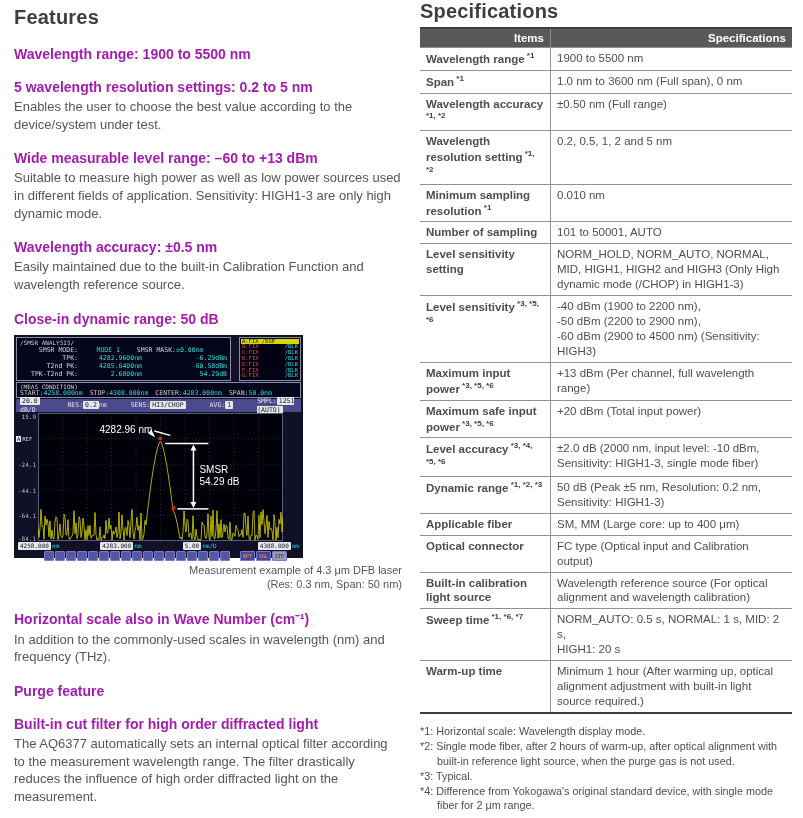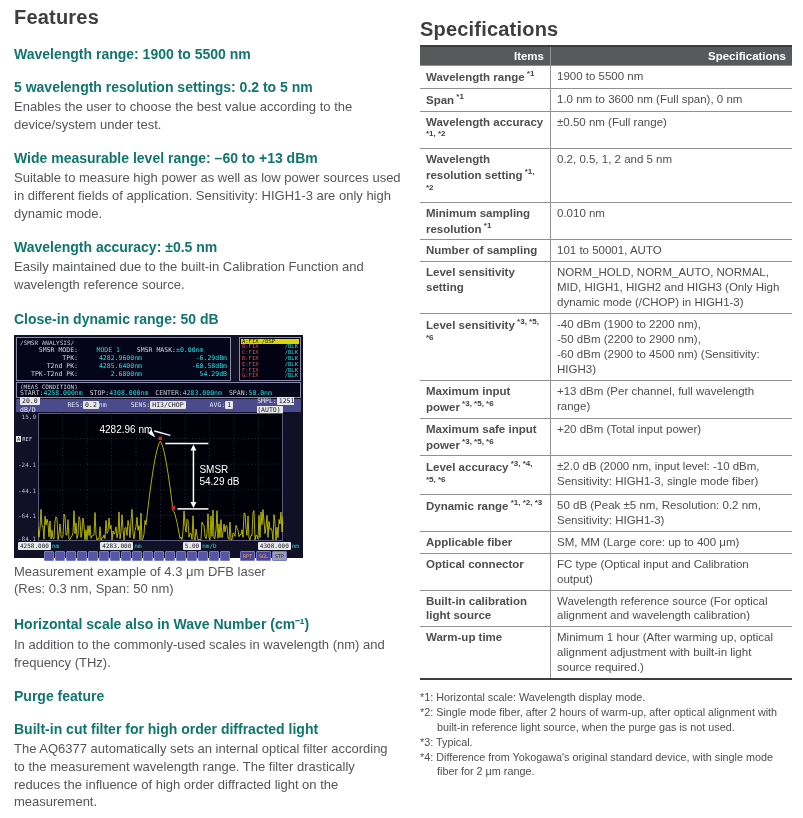--- a/index.html
+++ b/index.html
@@ -3,23 +3,23 @@
 <meta charset="utf-8">
 <style>
   html,body{margin:0;padding:0;}
   body{background:#ffffff;font-family:"Liberation Sans",sans-serif;}
   .page{position:relative;width:803px;height:818px;background:#fff;overflow:hidden;border-radius:12px;}
 
   
   .col-left{position:absolute;left:14px;top:6px;width:388px;}
   .col-title{font-size:20px;font-weight:bold;color:#3d3e40;margin:0 0 2px 0;letter-spacing:.2px;}
   .feat{margin-top:17px;}
-  .feat h2{font-size:14px;font-weight:bold;color:#0f766e;margin:0 0 3px 0;}
+  .feat h2{font-size:14px;font-weight:bold;color:#a21caf;margin:0 0 3px 0;}
   .feat p{font-size:13px;color:#55565a;margin:0;line-height:1.36;}
-  .caption{font-size:13px;color:#55565a;line-height:1.32;margin-top:5px;}
+  .caption{font-size:11px;color:#55565a;line-height:1.32;margin-top:5px;text-align:right;}
 
   
   .osa{width:289px;height:223px;background:#101026;margin-top:8px;padding:2px;box-sizing:border-box;
        font-family:"DejaVu Sans Mono",monospace;display:flex;flex-direction:column;gap:1px;}
   .osa-top{display:flex;gap:8px;height:44px;}
   .osa-analysis{flex:1;background:#05051a;border:1px solid #8a8aaa;font-size:6.5px;color:#d8d8e4;
                 padding:1px 3px;box-sizing:border-box;overflow:hidden;}
   .osa-ptitle{font-size:6px;color:#cfcfdd;}
   .an-row{display:flex;justify-content:flex-start;line-height:1.25;}
   .an-row .lbl{color:#d8d8e4;width:58px;text-align:right;flex:none;}
@@ -48,21 +48,21 @@
   .reftag .txt{color:#d8d8e4;font-size:5.5px;}
   .osa-xaxis{height:11px;display:flex;align-items:center;justify-content:space-between;padding:0 2px 0 2px;}
   .xunit{display:flex;align-items:center;gap:1px;font-size:6px;color:#2adede;}
   .osa-soft{height:13px;display:flex;align-items:center;gap:1px;padding-left:28px;}
   .skey{width:10px;height:10px;background:#5656a6;border:1px solid #7a7ac2;border-radius:1px;box-sizing:border-box;}
   .skey.lab{width:15px;background:#4646a0;color:#ffa040;font-size:5px;display:flex;align-items:center;justify-content:center;}
   .skey.stp{background:#9a9ab2;color:#202030;}
   .soft-gap{width:8px;}
 
   
-  .col-right{position:absolute;left:420px;top:18px;width:372px;}
+  .col-right{position:absolute;left:420px;top:0;width:372px;}
   table.spec{border-collapse:collapse;width:100%;border-top:2px solid #3d3e40;border-bottom:2px solid #3d3e40;margin-top:4px;}
   table.spec th{background:#58595b;color:#fff;font-size:11.5px;text-align:right;padding:3px 6px;font-weight:bold;}
   table.spec th+th, table.spec td+td{border-left:1px solid #8f9193;}
   table.spec tr{border-bottom:1px solid #8f9193;}
   table.spec td{font-size:11.5px;color:#4d4e50;padding:3px 6px;vertical-align:top;line-height:1.3;}
   td.item-cell{font-weight:bold;color:#3d3e40;width:118px;}
   sup.refs{font-size:8px;font-weight:bold;color:#3d3e40;}
   .footnotes{margin-top:10px;font-size:10.8px;color:#4d4e50;line-height:1.32;}
   .fn{padding-left:17px;text-indent:-17px;margin-bottom:1px;}
 </style>
@@ -372,20 +372,27 @@
               <div>FC type (Optical input and Calibration output)</div>
             </td>
           </tr>
           <tr>
             <td class="item-cell"><span>Built-in calibration light source</span></td>
             <td class="spec-cell">
               <div>Wavelength reference source (For optical alignment and wavelength calibration)</div>
             </td>
           </tr>
           <tr>
+            <td class="item-cell"><span>Sweep time</span><sup class="refs"> *1, *6, *7</sup></td>
+            <td class="spec-cell">
+              <div>NORM_AUTO: 0.5 s, NORMAL: 1 s, MID: 2 s,</div>
+              <div>HIGH1: 20 s</div>
+            </td>
+          </tr>
+          <tr>
             <td class="item-cell"><span>Warm-up time</span></td>
             <td class="spec-cell">
               <div>Minimum 1 hour (After warming up, optical alignment adjustment with built-in light source required.)</div>
             </td>
           </tr>
         </tbody>
     </table>
     <div class="footnotes" id="footnotes">
         <div class="fn">*1: Horizontal scale: Wavelength display mode.</div>
         <div class="fn">*2: Single mode fiber, after 2 hours of warm-up, after optical alignment with built-in reference light source, when the purge gas is not used.</div>

